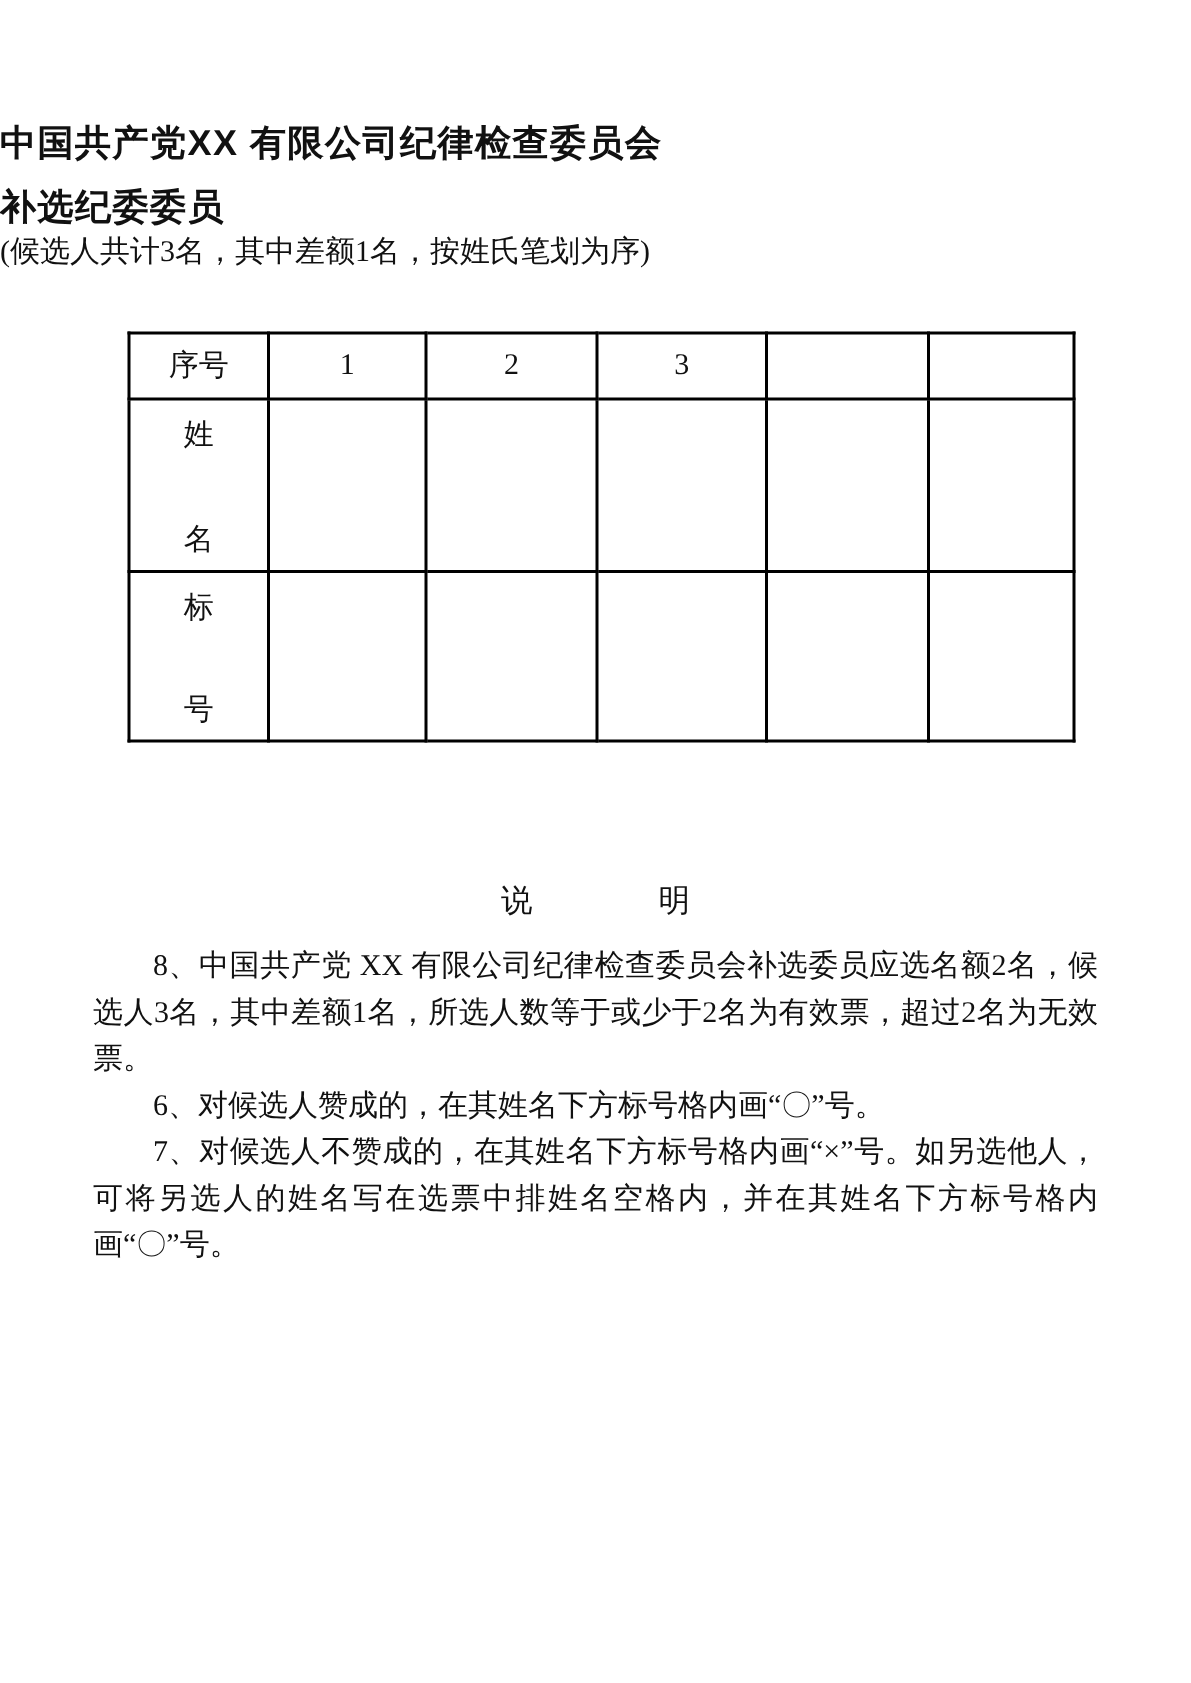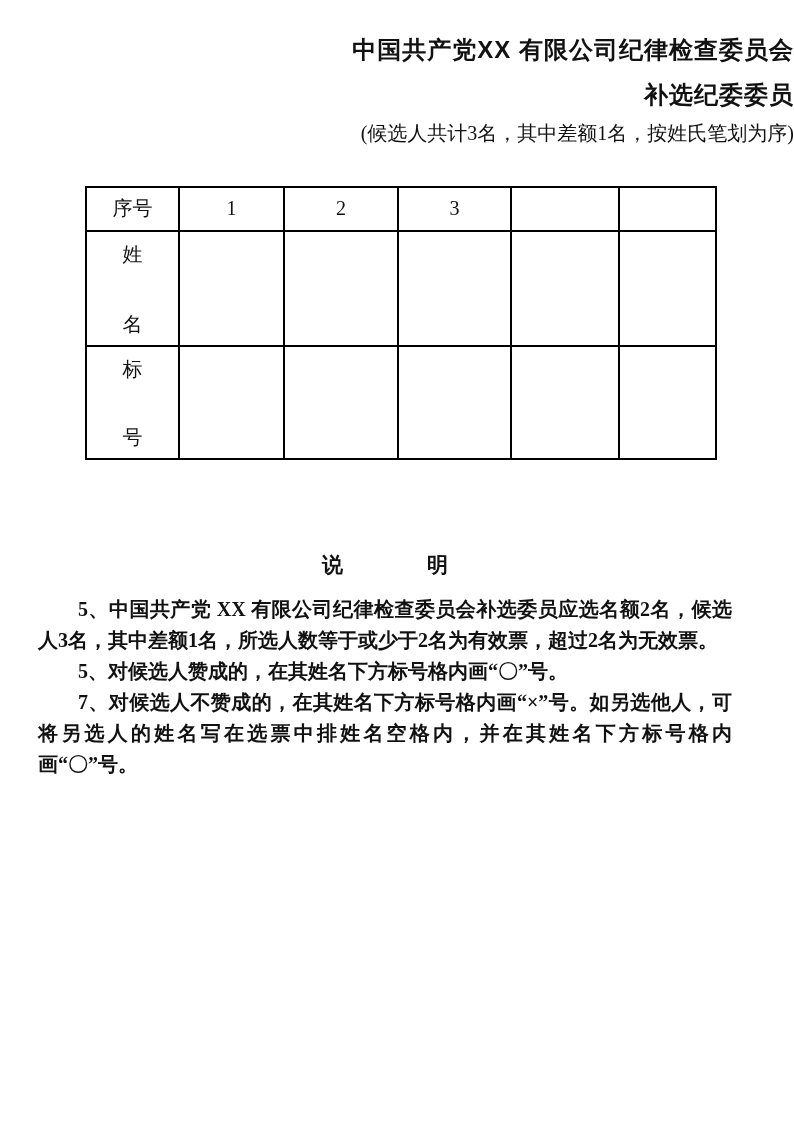--- a/index.html
+++ b/index.html
@@ -9,31 +9,31 @@
     width: 794px;
     height: 1122px;
     margin: 0 auto;
     background: #ffffff;
     color: #111111;
     font-family: "Liberation Serif", "DejaVu Serif", serif;
     overflow: hidden;
   }
 
   
-  .title-block { padding-top: 36px; text-align: right; }
+  .title-block { padding-top: 82px; text-align: left; }
   .title-main {
     font-family: "Liberation Sans", "DejaVu Sans", sans-serif;
     font-weight: bold;
     font-size: 24px;
     line-height: 1.2;
     letter-spacing: 1px;
   }
-  .title-line2 { margin-top: 16px; }
+  .title-line2 { margin-top: 16px; font-family: Liberation Mono, monospace; }
   .title-line3 { margin-top: 15px; font-size: 25px; }
-  .subtitle { margin-top: 11px; font-size: 20px; line-height: 1.25; }
+  .subtitle { font-size: 20px; line-height: 1.25; }
 
   
   table.ballot {
     border-collapse: collapse;
     table-layout: fixed;
     width: 630px;
     margin: 40px 0 0 85px;
   }
   table.ballot td {
     border: 2px solid #000000;
@@ -47,21 +47,21 @@
     display: flex;
     flex-direction: column;
     justify-content: space-between;
     align-items: center;
     padding: 9px 0 7px 0;
   }
   tr.row-name  .v-wrap { height: 113px; }
   tr.row-mark  .v-wrap { height: 111px; }
 
   
-  .notes { margin: 0 62px 0 38px; font-weight: bold; }
+  .notes { margin: 0 62px 0 62px; }
   .notes-heading {
     margin-top: 92px;
     margin-bottom: 16px;
     text-align: center;
     font-size: 21px;
     line-height: 26px;
   }
   .notes p {
     margin: 0;
     font-size: 20px;
@@ -123,18 +123,18 @@
         <td></td>
         <td></td>
         <td></td>
         <td></td>
       </tr>
     </tbody>
   </table>
 
   <div class="notes">
     <div class="notes-heading">说　　　　明</div>
-    <p>5、中国共产党 XX 有限公司纪律检查委员会补选委员应选名额2名，候选人3名，其中差额1名，所选人数等于或少于2名为有效票，超过2名为无效票。</p>
-    <p>5、对候选人赞成的，在其姓名下方标号格内画“〇”号。</p>
+    <p>8、中国共产党 XX 有限公司纪律检查委员会补选委员应选名额2名，候选人3名，其中差额1名，所选人数等于或少于2名为有效票，超过2名为无效票。</p>
+    <p>6、对候选人赞成的，在其姓名下方标号格内画“〇”号。</p>
     <p>7、对候选人不赞成的，在其姓名下方标号格内画“×”号。如另选他人，可将另选人的姓名写在选票中排姓名空格内，并在其姓名下方标号格内画“〇”号。</p>
   </div>
 
 </div>
 
 </body></html>

